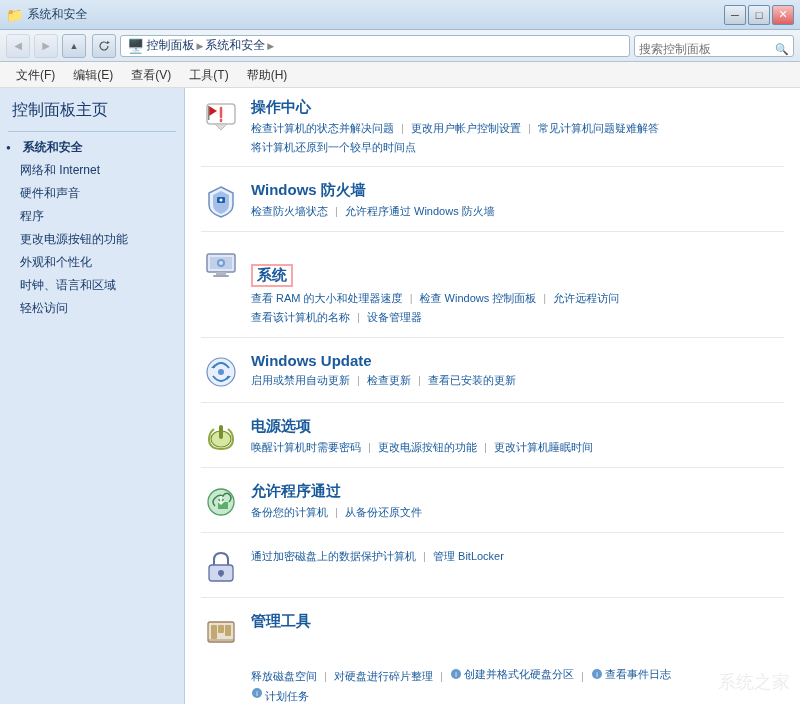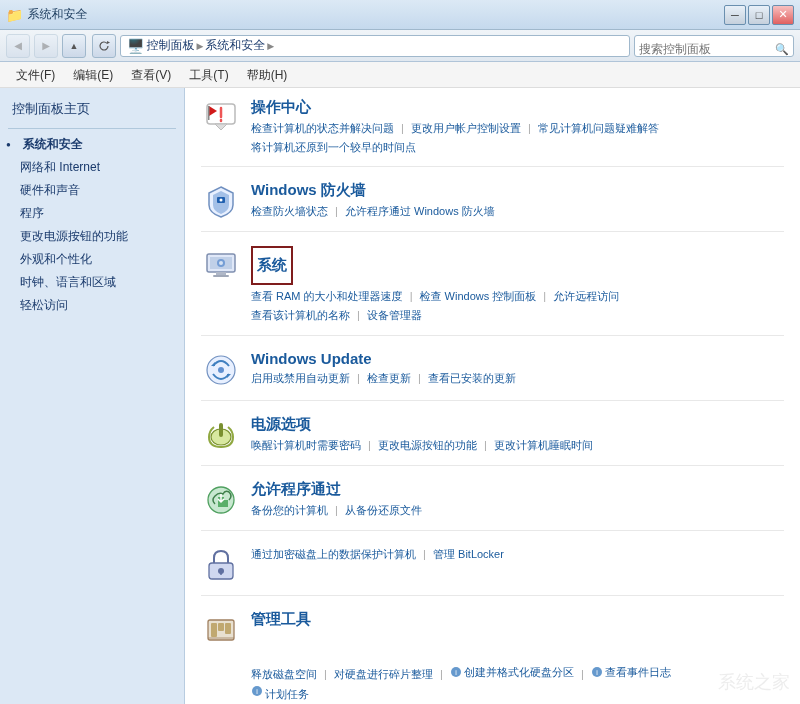--- a/index.html
+++ b/index.html
@@ -136,21 +136,21 @@
     }
 
     
     .sidebar {
       width: 185px;
       background: #dce8f5;
       border-right: 1px solid #b8cce0;
       padding: 8px 0;
     }
     .sidebar-title {
-      font-size: 13px;
+      font-size: 16px;
       color: #1a3a6c;
       padding: 4px 12px 6px 12px;
       font-weight: normal;
       cursor: pointer;
     }
     .sidebar-divider {
       height: 1px;
       background: #b0c8dc;
       margin: 4px 8px;
     }
@@ -204,23 +204,24 @@
     .section-content { flex: 1; }
     .section-title {
       font-size: 15px;
       color: #1a5a9c;
       font-weight: bold;
       margin-bottom: 2px;
       cursor: pointer;
       display: inline-block;
     }
     .section-title.highlighted {
-      border: 2px solid #7f1d1d;
-      padding: 8px 4px;
+      border: 2px solid #fca5a5;
+      padding: 0 4px;
       color: #1a5a9c;
+      margin-top: 18px;
     }
     .section-links {
       font-size: 11px;
       color: #444;
       line-height: 1.7;
     }
     .section-link {
       color: #1a5a9c;
       cursor: pointer;
       text-decoration: none;

